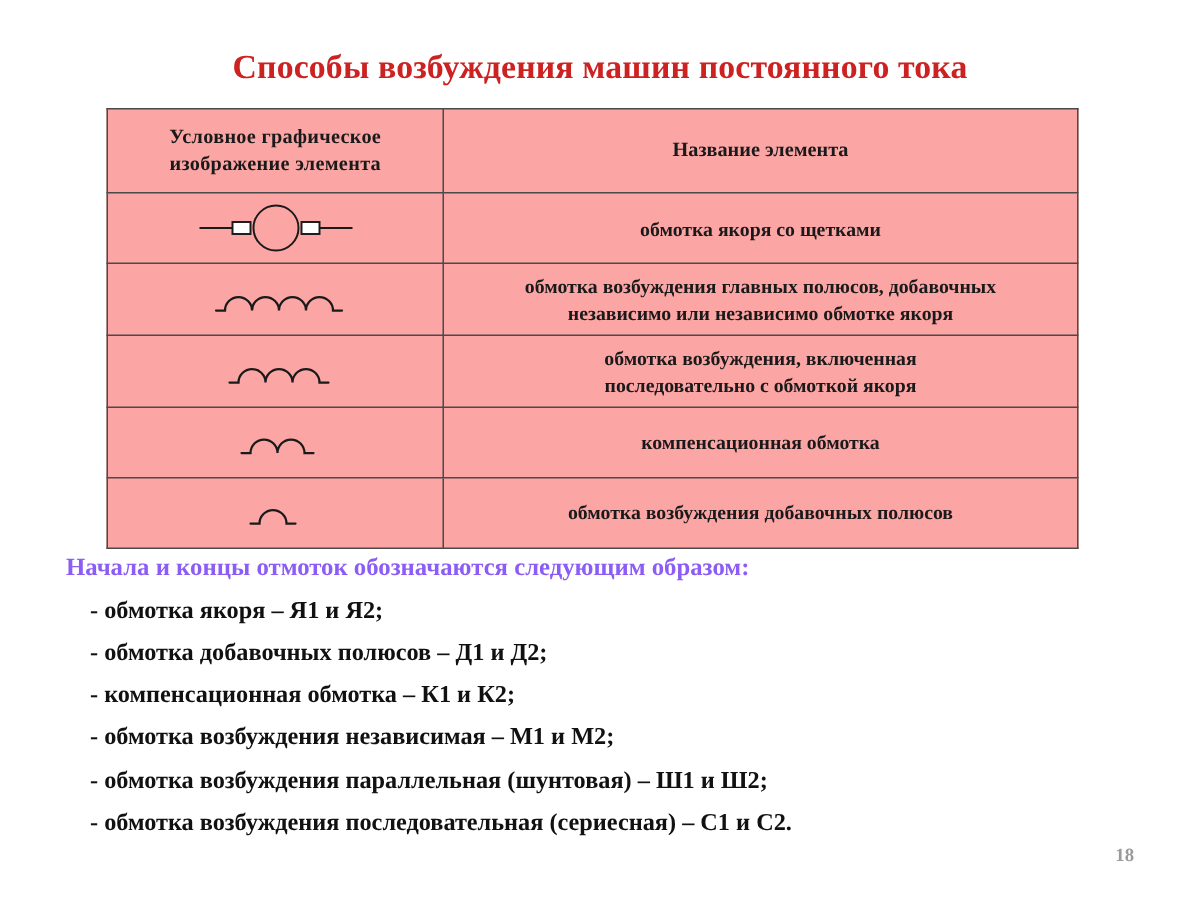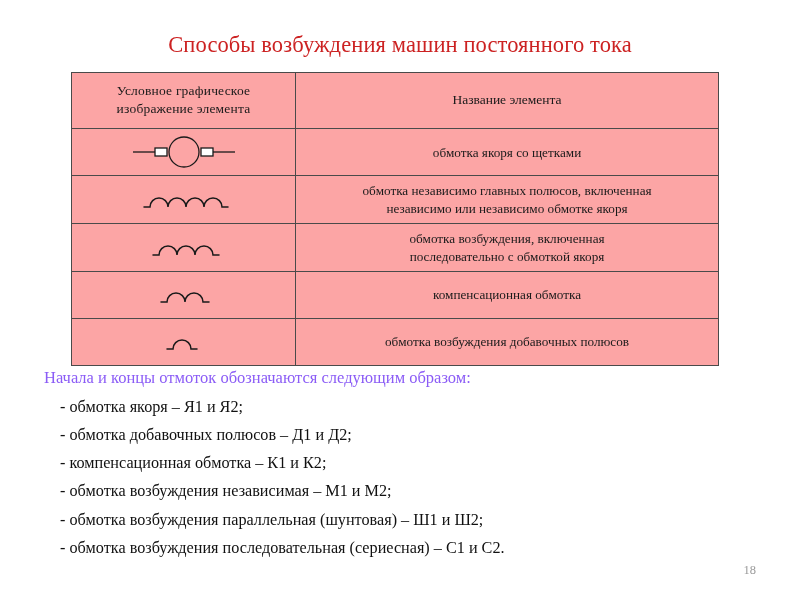--- a/index.html
+++ b/index.html
@@ -13,20 +13,21 @@
     font-family: "Liberation Serif", serif;
     overflow: hidden;
     position: relative;
   }
 
   .slide {
     position: absolute;
     left: 0; top: 0;
     width: 800px;
     height: 600px;
+    font-weight: bold;
   }
 
   .slide-title {
     position: absolute;
     left: 0;
     top: 32px;
     width: 800px;
     text-align: center;
     color: #cc2222;
     font-size: 22.5px;
@@ -154,21 +155,21 @@
 
       <tr>
         <td class="cell-sym">
           <div class="sym-wrap">
             <svg width="110" height="36" viewBox="0 0 110 36">
               <path d="M15 25 L21 25 A9 9 0 0 1 39 25 A9 9 0 0 1 57 25 A9 9 0 0 1 75 25 A9 9 0 0 1 93 25 L99 25" stroke="#1a1a1a" fill="none" stroke-width="1.5" stroke-linecap="round"></path>
             </svg>
           </div>
         </td>
         <td class="row-name">
-          <div>обмотка независимо главных полюсов, включенная</div>
+          <div>обмотка возбуждения главных полюсов, добавочных</div>
           <div>независимо или независимо обмотке якоря</div>
         </td>
       </tr>
 
       <tr>
         <td class="cell-sym">
           <div class="sym-wrap">
             <svg width="110" height="36" viewBox="0 0 110 36">
               <path d="M24 25 L30 25 A9 9 0 0 1 48 25 A9 9 0 0 1 66 25 A9 9 0 0 1 84 25 L90 25" stroke="#1a1a1a" fill="none" stroke-width="1.5" stroke-linecap="round"></path>
             </svg>

